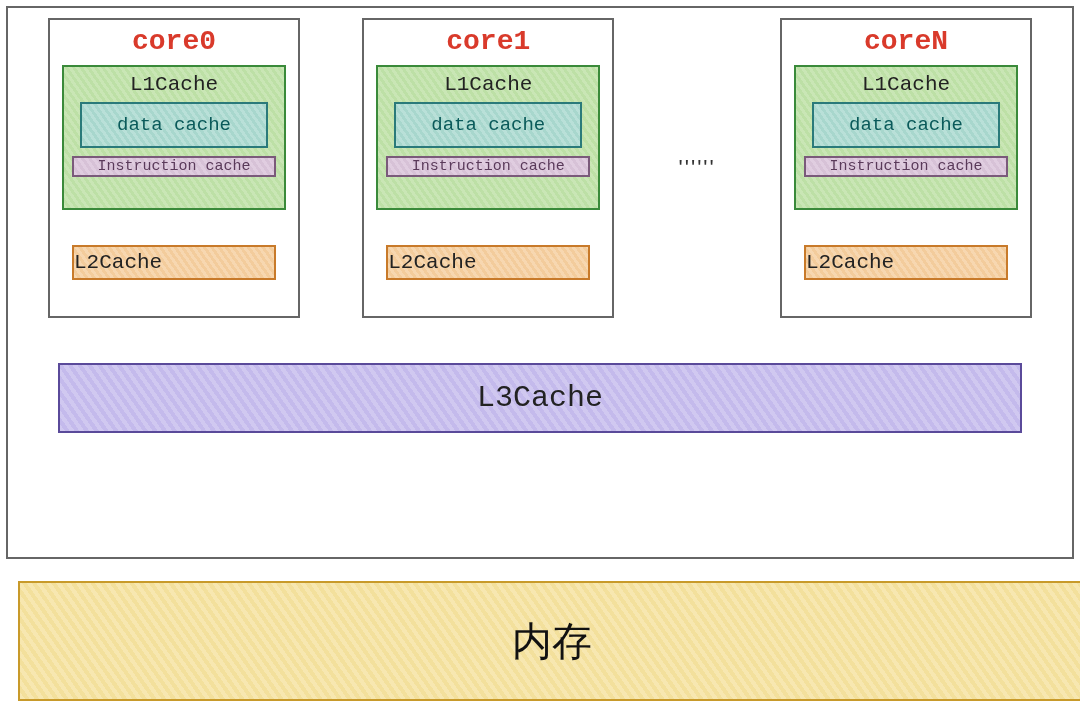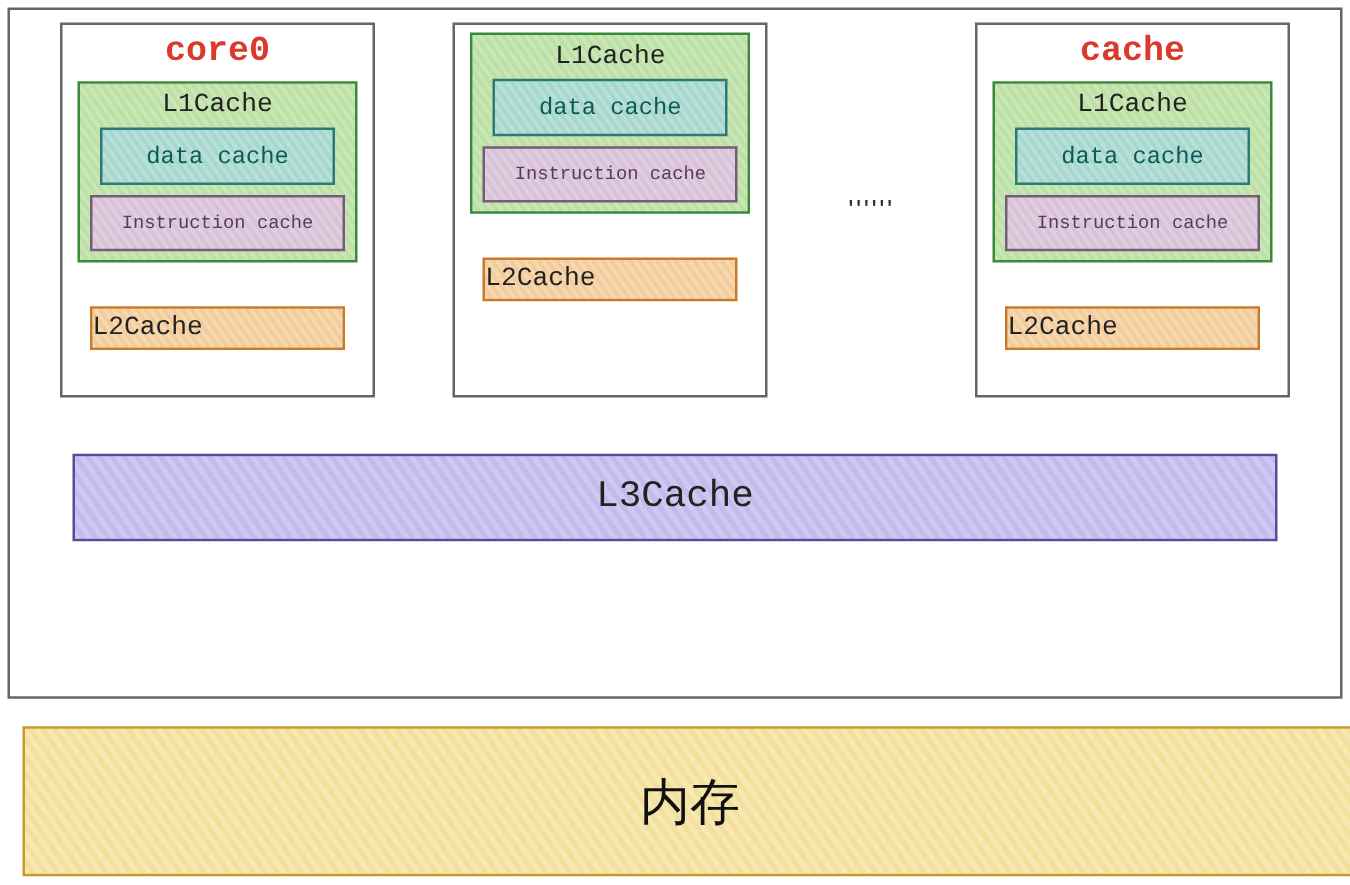--- a/index.html
+++ b/index.html
@@ -70,21 +70,21 @@
     padding: 10px 0;
     margin: 0 8px 8px 8px;
     font-weight: 500;
   }
   .inst-cache {
     border: 2px solid #7a5a7a;
     background: repeating-linear-gradient(55deg, #e0cde0 0px, #e0cde0 3px, #d7c2d7 3px, #d7c2d7 6px);
     text-align: center;
     font-size: 15px;
     color: #5a3a5a;
-    padding: 12px 0;
+    padding: 0 0;
     font-weight: 500;
   }
   .l2-box {
     border: 2px solid #c87a2a;
     background: repeating-linear-gradient(55deg, #f7d7b0 0px, #f7d7b0 3px, #f3cc9c 3px, #f3cc9c 6px);
     text-align: left;
     font-size: 21px;
     color: #222;
     padding: 4px 0;
     margin: 35px 10px 0 10px;
@@ -136,32 +136,33 @@
       <div class="core-label">core0</div>
       <div class="l1-box">
         <div class="l1-label">L1Cache</div>
         <div class="data-cache">data cache</div>
         <div class="inst-cache">Instruction cache</div>
       </div>
       <div class="l2-box">L2Cache</div>
     </div>
 
     <div class="core-box">
+      <div class="core-label">core1</div>
       <div class="l1-box">
         <div class="l1-label">L1Cache</div>
         <div class="data-cache">data cache</div>
         <div class="inst-cache">Instruction cache</div>
       </div>
       <div class="l2-box">L2Cache</div>
     </div>
 
     <div class="ellipsis">''''''</div>
 
     <div class="core-box">
-      <div class="core-label">cache</div>
+      <div class="core-label">coreN</div>
       <div class="l1-box">
         <div class="l1-label">L1Cache</div>
         <div class="data-cache">data cache</div>
         <div class="inst-cache">Instruction cache</div>
       </div>
       <div class="l2-box">L2Cache</div>
     </div>
 
   </div>
 

